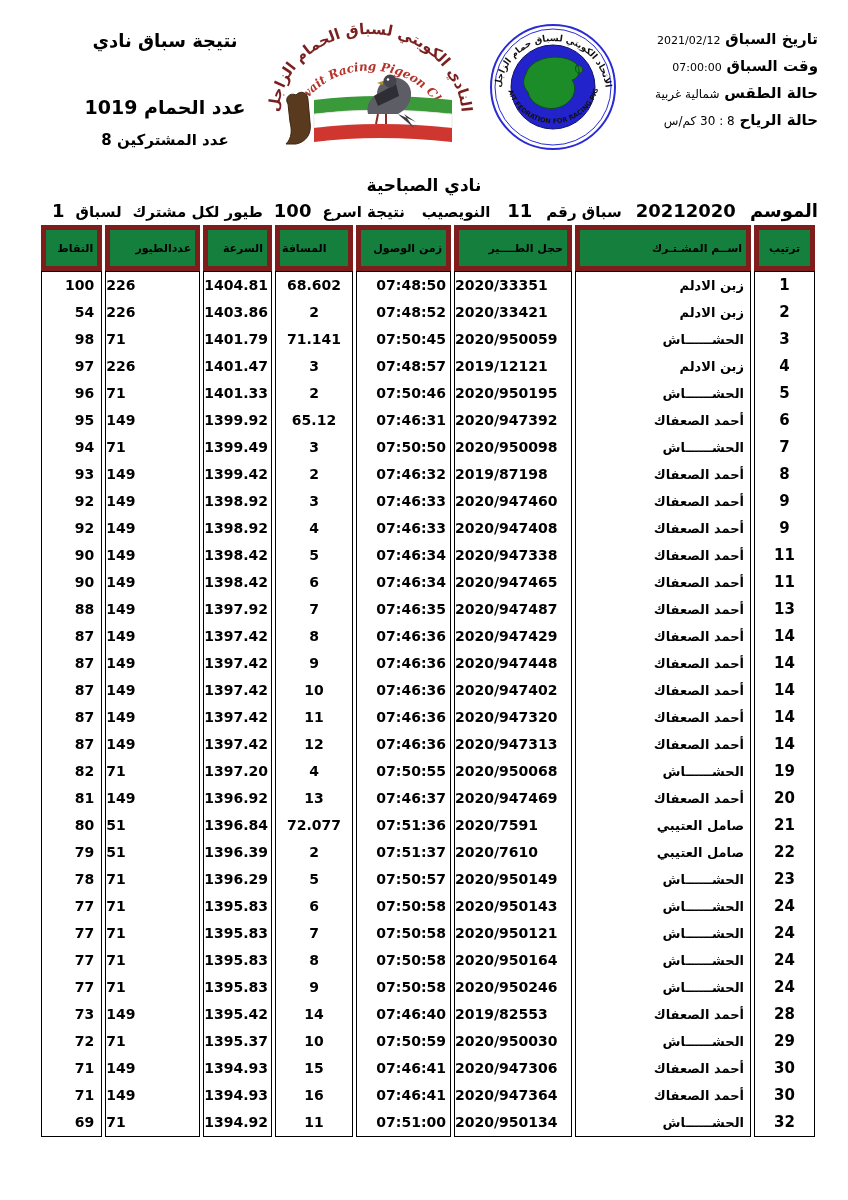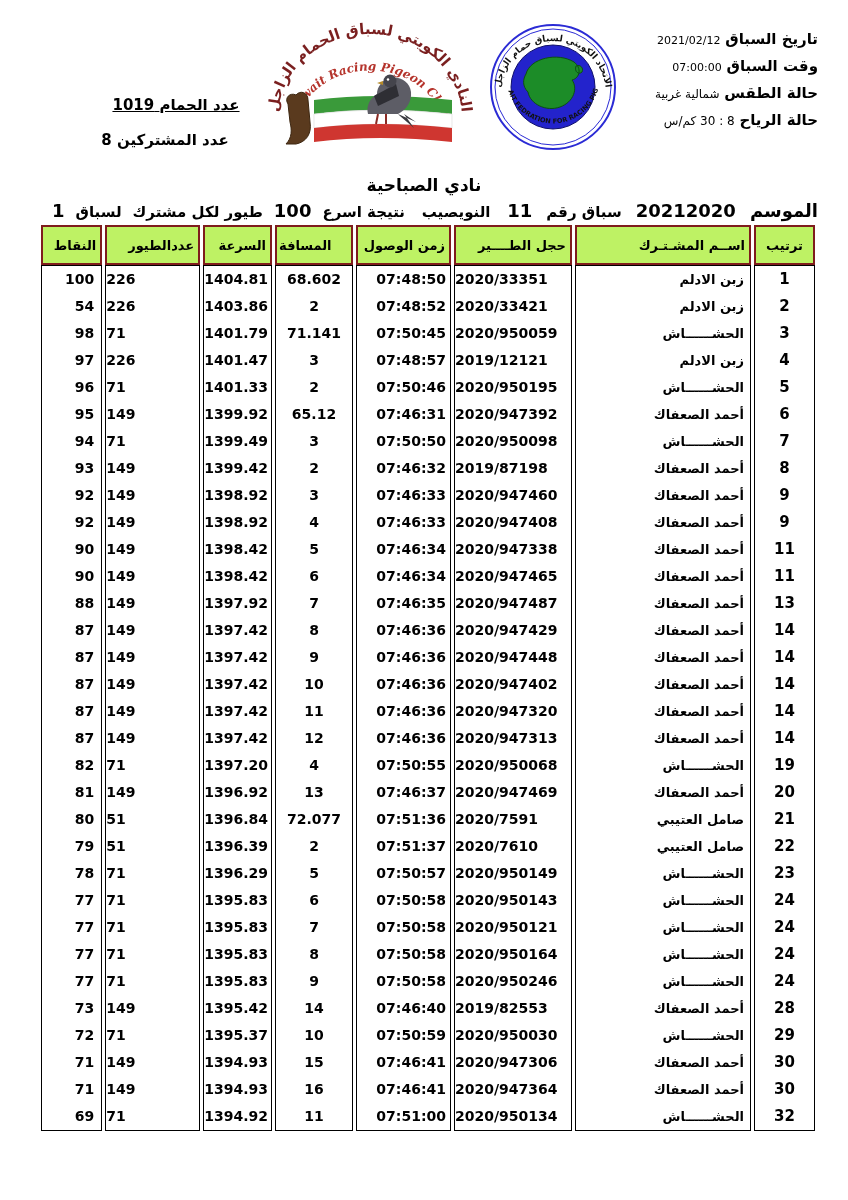--- a/index.html
+++ b/index.html
@@ -7,22 +7,22 @@
     width:848px;height:1200px;background:#ffffff;color:#000;
     font-family:"DejaVu Sans", sans-serif;
     direction:rtl;overflow:hidden;position:relative;
   }
   .page{width:848px;height:1200px;position:relative;}
 
   
   .hdr{position:relative;height:172px;}
   .left-title{position:absolute;left:60px;top:30px;width:210px;text-align:center;
     font-weight:bold;font-size:18px;}
-  .left-line1{position:absolute;left:71px;top:96px;width:210px;text-align:center;
-    font-weight:bold;font-size:15px;text-decoration:underline;}
+  .left-line1{position:absolute;left:60px;top:96px;width:210px;text-align:center;
+    font-weight:bold;font-size:19px;}
   .left-line2{position:absolute;left:60px;top:131px;width:210px;text-align:center;
     font-weight:bold;font-size:15px;}
   .right-block{position:absolute;right:30px;top:30px;width:235px;text-align:right;}
   .right-block .line{margin-bottom:9px;font-size:15px;white-space:nowrap;}
   .right-block .lbl{font-weight:bold;}
   .right-block .val{font-weight:normal;font-size:11px;}
   .right-block .val.small{font-size:12px;}
   .club-logo{position:absolute;left:266px;top:10px;}
   .fed-logo{position:absolute;left:488px;top:22px;}
 
@@ -31,22 +31,22 @@
   .season-row{display:flex;justify-content:space-between;align-items:baseline;
     margin:2px 30px 4px 52px;font-weight:bold;white-space:nowrap;}
   .season-row .grp{display:flex;gap:14px;align-items:baseline;}
   .season-row .big{font-size:18px;}
   .season-row .med{font-size:15px;}
 
   
   table.results{border-collapse:separate;border-spacing:3px 0;
     margin:2px 30px 0 30px;table-layout:fixed;}
   table.results th{
-    background:#bef264;border:2px solid #7f1d1d;height:36px;
-    font-size:13px;font-weight:bold;vertical-align:middle;
+    background:#15803d;border:5px solid #7f1d1d;height:36px;
+    font-size:11px;font-weight:bold;vertical-align:middle;
     text-align:right;padding:0 4px;overflow:hidden;}
   table.results th.al-left{text-align:left;padding:0 2px;}
   table.results th.al-center{text-align:center;padding:0 1px;}
   table.results td{border:1px solid #000;vertical-align:top;padding:0;background:#fff;overflow:hidden;}
   .cell{height:27px;line-height:27px;font-weight:bold;font-size:14px;white-space:nowrap;}
   td.col-rank .cell{text-align:center;font-size:15px;}
   td.col-name .cell{text-align:right;padding-left:0;padding-right:6px;font-size:13px;}
   td.col-ring .cell{text-align:left;padding-right:12px;}
   td.col-arrival .cell{text-align:right;padding-right:4px;}
   td.col-distance .cell{text-align:center;}
@@ -54,20 +54,21 @@
   td.col-birds .cell{text-align:left;}
   td.col-points .cell{text-align:right;padding-right:7px;}
 </style>
 </head>
 <body>
 
 <div class="page">
 
   <div class="hdr">
 
+    <div class="left-title">نتيجة سباق نادي</div>
     <div class="left-line1">
       <span>عدد الحمام</span>
       <span>1019</span>
     </div>
     <div class="left-line2">
       <span>عدد المشتركين</span>
       <span>8</span>
     </div>
 
     <svg class="club-logo" width="208" height="152" viewBox="0 0 208 152">

